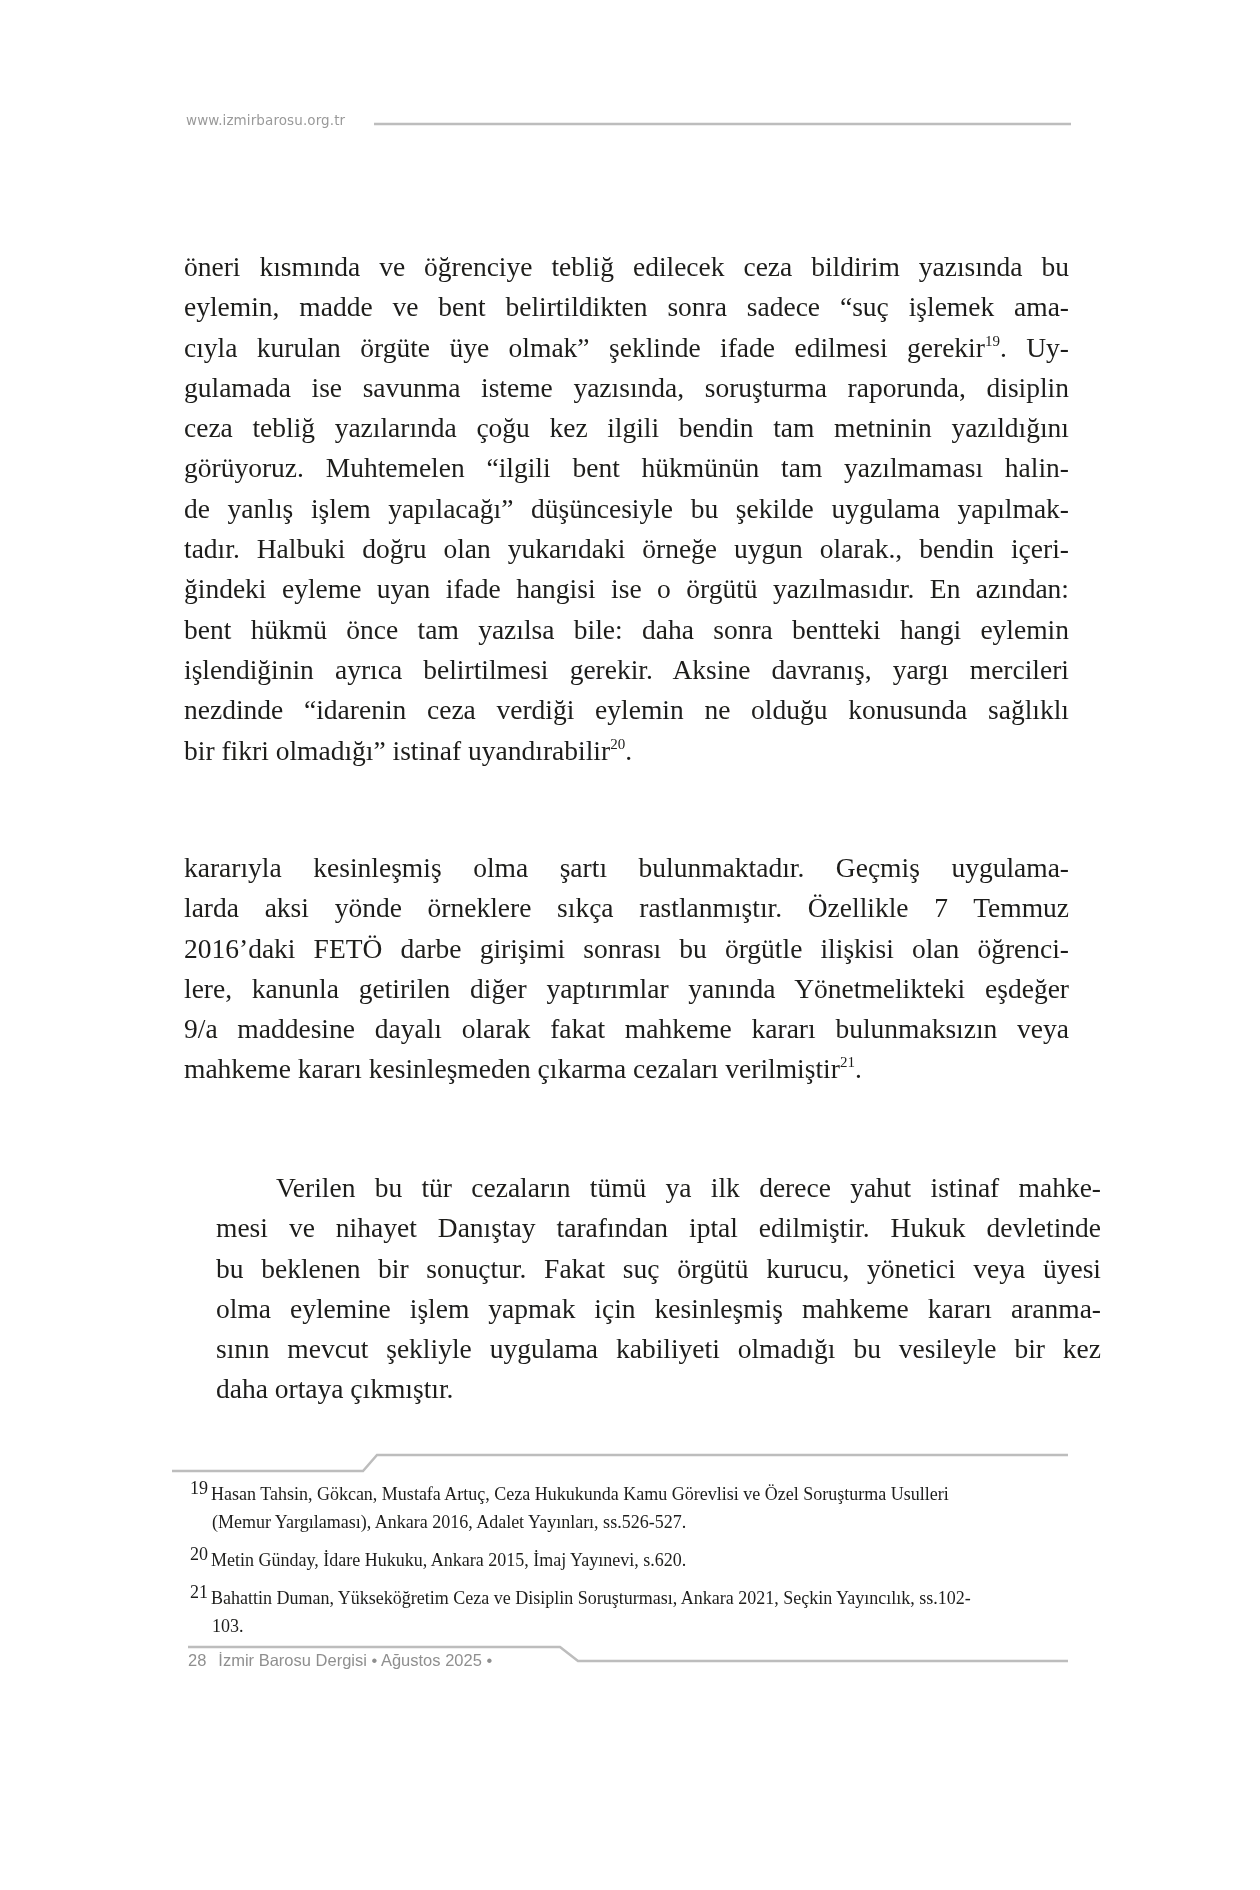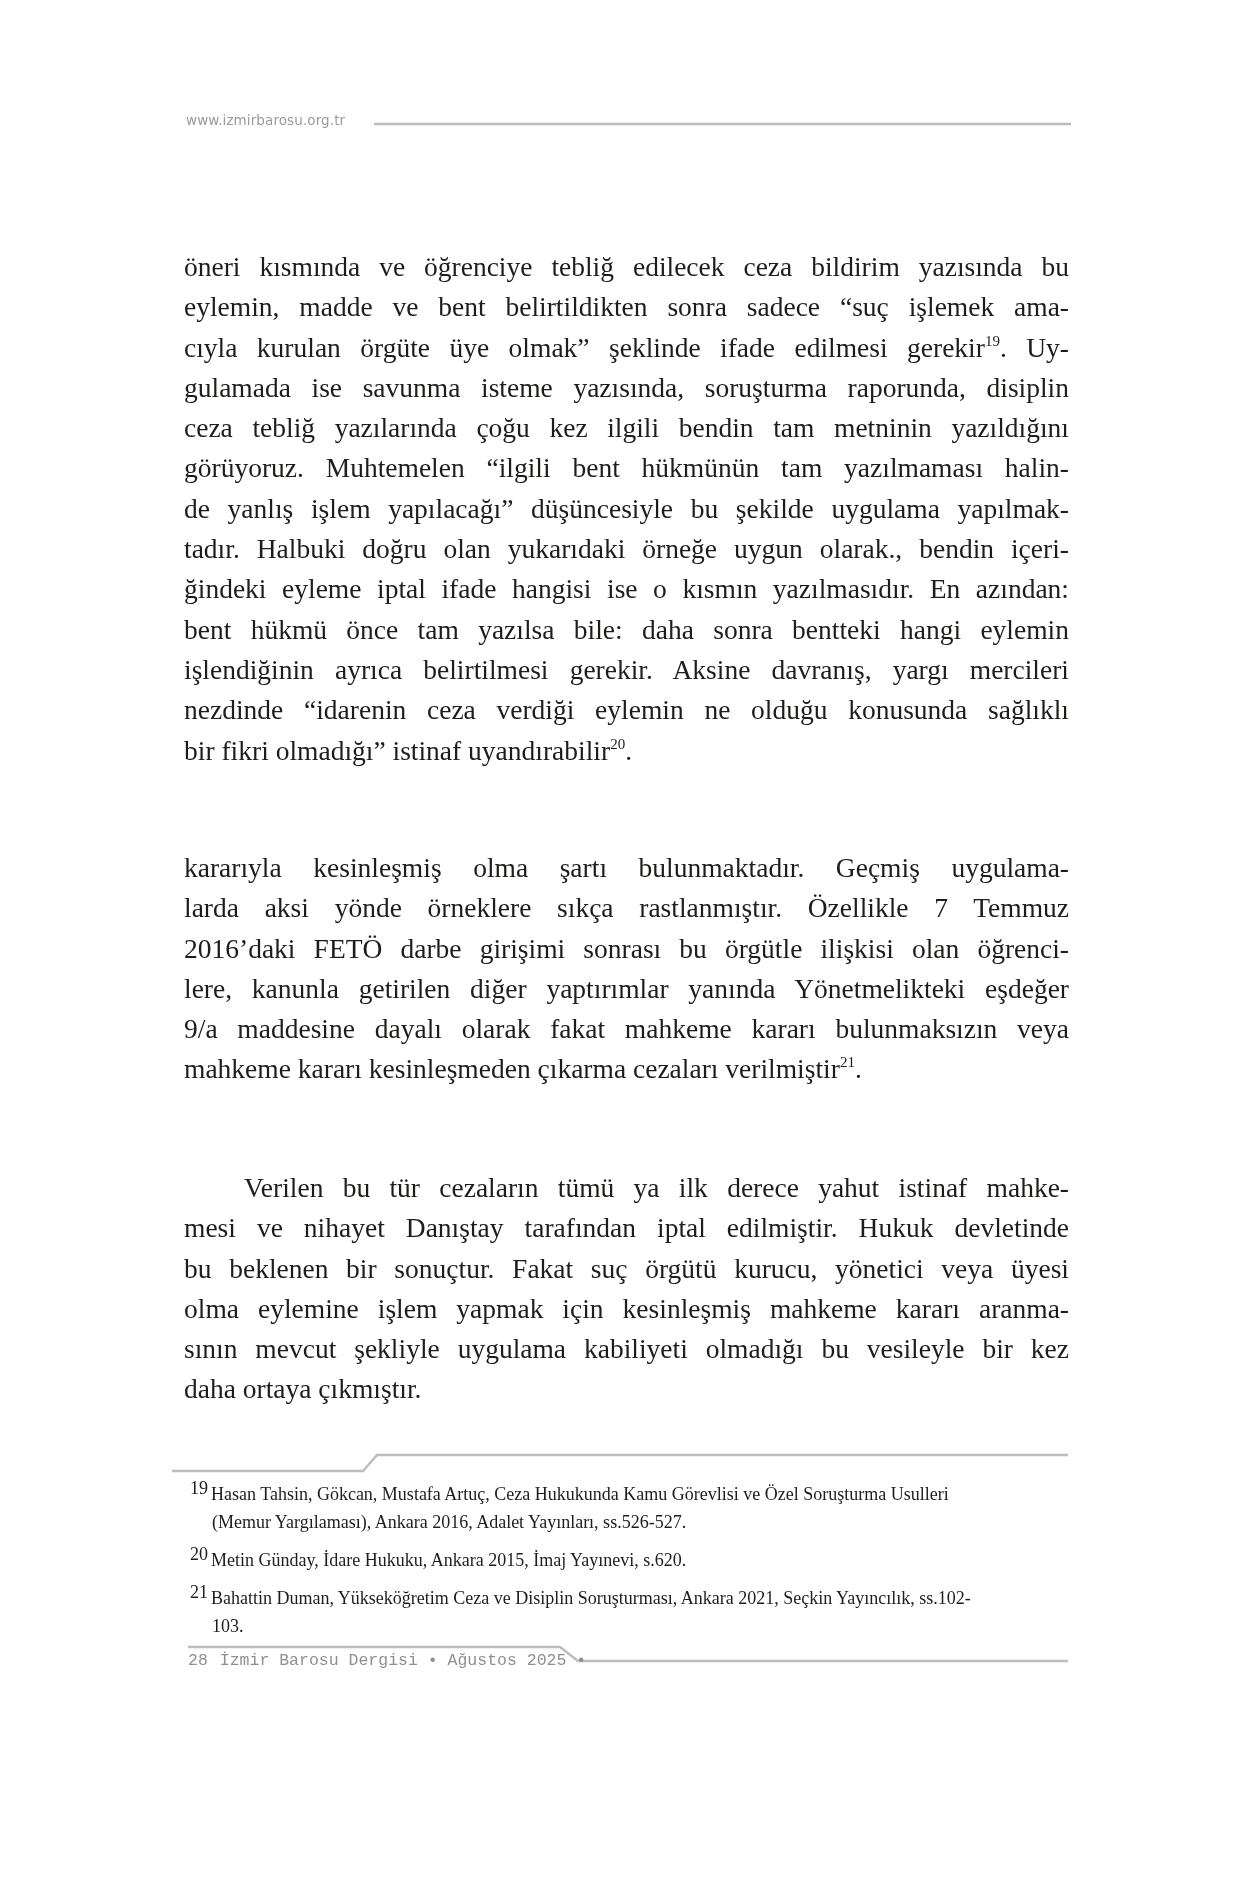--- a/index.html
+++ b/index.html
@@ -18,33 +18,33 @@
     font-family: "Liberation Serif", serif; font-size: 27.5px; line-height: 40.3px;
     color: #1d1d1b; text-align: justify;
   }
   .body-text .line { display: block; height: 40.3px; white-space: nowrap; text-align-last: justify; text-align: justify; }
   .body-text .line.last { text-align-last: left; }
   .body-text .line.indent { padding-left: 60px; }
   sup.fn { font-size: 15px; vertical-align: 0; position: relative; top: -11px; line-height: 0; }
 
   .p1 { top: 247px; }
   .p2 { top: 848px; }
-  .p3 { top: 1168px; }
+  .p3 { top: 1168px; margin-left: 32px; }
 
   .footnotes {
     position: absolute; left: 190px; top: 1480px; width: 880px;
     font-family: "Liberation Serif", serif; font-size: 18px; color: #1d1d1b;
   }
   .fn-item { margin: 0 0 10px 0; line-height: 28px; }
   .fn-num { font-size: 18px; position: relative; top: -6px; margin-right: 3px; }
   .fn-item .cont { display: block; padding-left: 22px; }
 
   .footer-text {
     position: absolute; left: 188px; top: 1651px;
-    font-family: Liberation Mono, monospace; font-size: 16.5px; color: #8f8f8f; white-space: nowrap;
+    font-family: Liberation Sans, sans-serif; font-size: 16.5px; color: #8f8f8f; white-space: nowrap;
   }
   .footer-text .pg { margin-right: 12px; }
 </style>
 </head>
 <body>
 
 <div class="page">
 
   <svg class="rule-svg" viewBox="0 0 1260 1890">
     <line x1="374" y1="124" x2="1071" y2="124" stroke="#bdbdbd" stroke-width="2.5"></line>
@@ -56,21 +56,21 @@
 
   <div class="body-text p1">
     <span class="line">öneri kısmında ve öğrenciye tebliğ edilecek ceza bildirim yazısında bu</span>
     <span class="line">eylemin, madde ve bent belirtildikten sonra sadece “suç işlemek ama-</span>
     <span class="line"><span>cıyla kurulan örgüte üye olmak” şeklinde ifade edilmesi gerekir</span><sup class="fn">19</sup><span>.  Uy-</span></span>
     <span class="line">gulamada ise savunma isteme yazısında, soruşturma raporunda, disiplin</span>
     <span class="line">ceza tebliğ yazılarında çoğu kez ilgili bendin tam metninin yazıldığını</span>
     <span class="line">görüyoruz. Muhtemelen “ilgili bent hükmünün tam yazılmaması halin-</span>
     <span class="line">de yanlış işlem yapılacağı” düşüncesiyle bu şekilde uygulama yapılmak-</span>
     <span class="line">tadır. Halbuki doğru olan yukarıdaki örneğe uygun olarak., bendin içeri-</span>
-    <span class="line">ğindeki eyleme iptal ifade hangisi ise o kısmın yazılmasıdır. En azından:</span>
+    <span class="line">ğindeki eyleme uyan ifade hangisi ise o örgütü yazılmasıdır. En azından:</span>
     <span class="line">bent hükmü önce tam yazılsa bile: daha sonra bentteki hangi eylemin</span>
     <span class="line">işlendiğinin ayrıca belirtilmesi gerekir. Aksine davranış, yargı mercileri</span>
     <span class="line">nezdinde “idarenin ceza verdiği eylemin ne olduğu konusunda sağlıklı</span>
     <span class="line last"><span>bir fikri olmadığı” istinaf uyandırabilir</span><sup class="fn">20</sup><span>.</span></span>
   </div>
 
   <div class="body-text p2">
     <span class="line">kararıyla kesinleşmiş olma şartı bulunmaktadır. Geçmiş uygulama-</span>
     <span class="line">larda aksi yönde örneklere sıkça rastlanmıştır. Özellikle 7 Temmuz</span>
     <span class="line">2016’daki FETÖ darbe girişimi sonrası bu örgütle ilişkisi olan öğrenci-</span>

